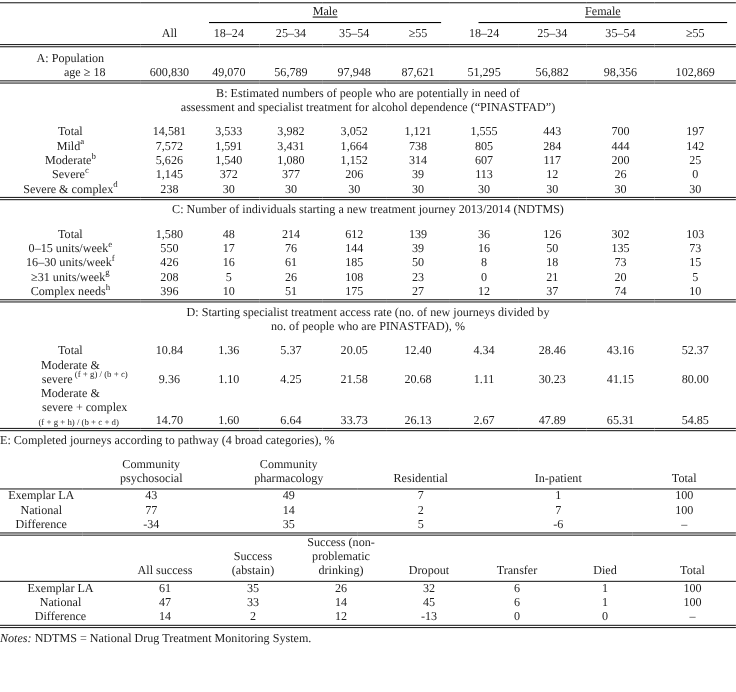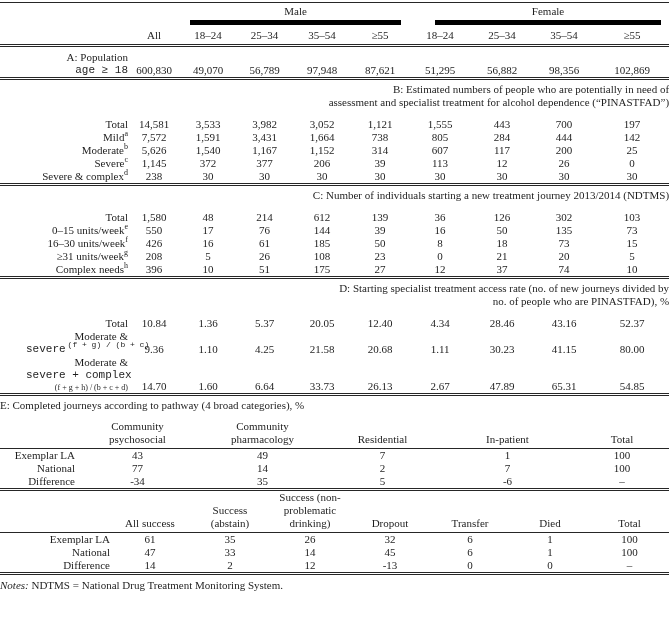--- a/index.html
+++ b/index.html
@@ -2,35 +2,35 @@
 <html><head>
 <meta charset="utf-8">
 <style>
   html,body{margin:0;padding:0;background:#fff;}
   .sheet{width:669px;height:629px;box-sizing:border-box;background:#fff;color:#1e1e1e;
          font-family:"Liberation Serif","DejaVu Serif",serif;font-size:11px;line-height:13px;
          overflow:hidden;padding-top:2px;}
   table{border-collapse:collapse;table-layout:fixed;width:669px;}
   td,th{padding:0;font-weight:normal;vertical-align:bottom;}
   .num{text-align:center;white-space:nowrap;}
-  .lb{text-align:right;white-space:nowrap;}
+  .lb{text-align:center;white-space:nowrap;}
   sup{font-size:8px;line-height:0;}
   .ml2{margin-left:2px;}
   .tm{border-top:1px solid #262626;}
   .dr{height:1px;border-top:1px solid #262626;border-bottom:1px solid #262626;}
   .r1{height:0;border-top:1px solid #262626;}
-  .grp{text-align:center;border-bottom:5px solid #000000;padding-bottom:2px;}
+  .grp{text-align:center;border-bottom:1px solid #000000;padding-bottom:2px;text-decoration:underline;}
   .mg{margin:0 8px 0 10px;}
   .fg{margin:0 8px 0 26px;}
   .hrow td{padding:2px 0 2px 0;}
   .dr13 td{height:13px;}
   .sp td{height:9px;}
   .pt{padding-top:3px;}
   .pa td{padding-top:3px;height:27px;}
-  .ind{padding-left:26px;font-family:Liberation Mono, monospace;}
+  .ind{padding-left:26px;}
   .ind2{padding-left:15px;}
   .fm{font-size:8px;line-height:11px;}
   .hv{vertical-align:bottom;padding-bottom:2px;}
   .etitle{padding:3px 0 8px 0;}
   .notes{padding-top:4px;}
   .notes i{font-style:italic;}
 </style>
 </head>
 <body>
 
@@ -129,21 +129,21 @@
           <td class="num">738</td>
           <td class="num">805</td>
           <td class="num">284</td>
           <td class="num">444</td>
           <td class="num">142</td>
         </tr>
     <tr class="dr13">
           <td class="lb"><span>Moderate</span><sup>b</sup></td>
           <td class="num">5,626</td>
           <td class="num">1,540</td>
-          <td class="num">1,167</td>
+          <td class="num">1,080</td>
           <td class="num">1,152</td>
           <td class="num">314</td>
           <td class="num">607</td>
           <td class="num">117</td>
           <td class="num">200</td>
           <td class="num">25</td>
         </tr>
     <tr class="dr13">
           <td class="lb"><span>Severe</span><sup>c</sup></td>
           <td class="num">1,145</td>

